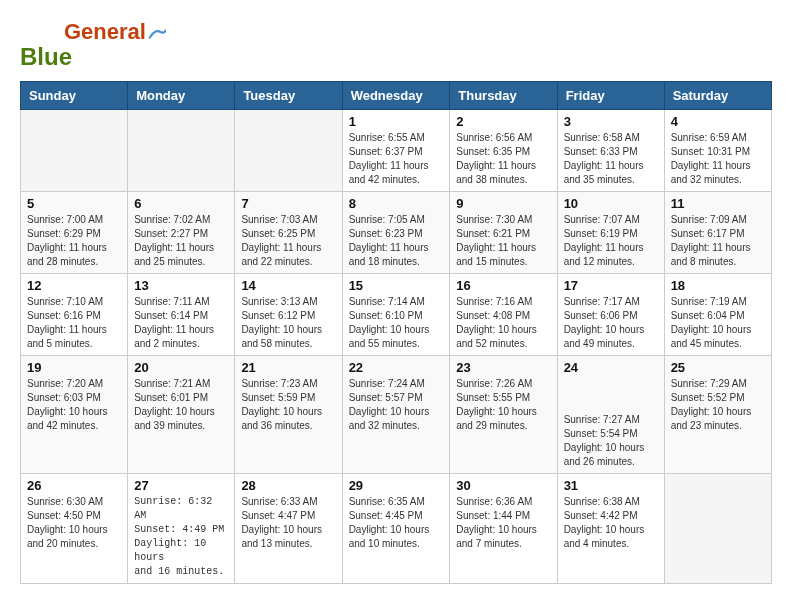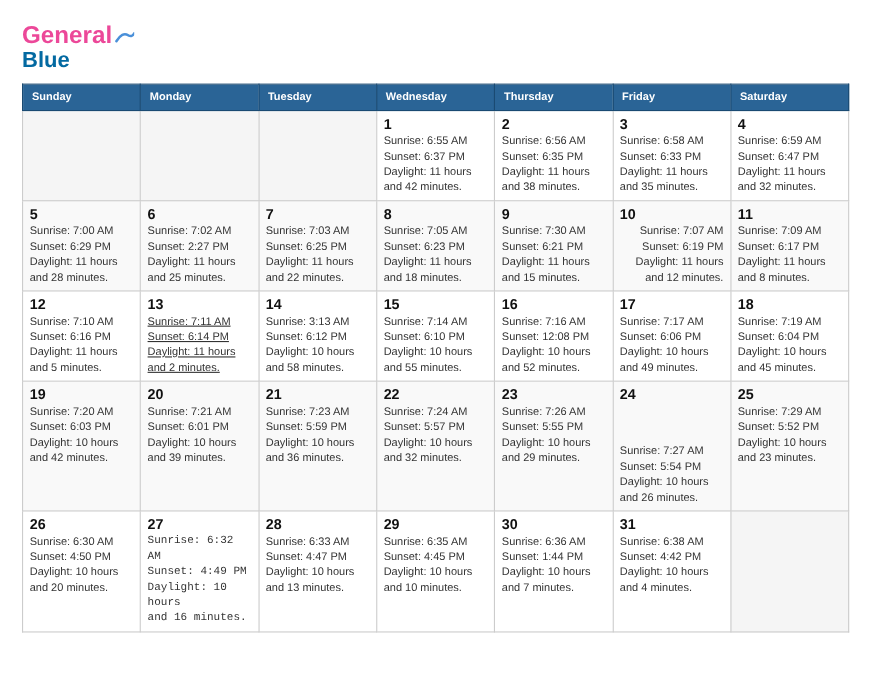--- a/index.html
+++ b/index.html
@@ -21,21 +21,22 @@
       flex-direction: column;
       align-items: flex-start;
     }
     .logo-text {
       font-size: 22px;
       font-weight: bold;
       color: #1a3a5c;
       line-height: 1.1;
     }
     .logo-text span {
-      color: #ec4899;
+      color: #c2410c;
+      margin-left: 44px;
     }
     .logo-icon {
       width: 18px;
       height: 14px;
       margin-left: 2px;
     }
     .logo-row {
       display: flex;
       align-items: center;
     }
@@ -54,21 +55,21 @@
     .calendar {
       width: 100%;
       border-collapse: collapse;
       border: 1px solid #ccc;
     }
     .calendar th {
       background-color: #2a6496;
       color: #fff;
       text-align: left;
       padding: 6px 8px;
-      font-size: 10px;
+      font-size: 13px;
       border: 1px solid #1a4a72;
     }
     .calendar td {
       vertical-align: top;
       border: 1px solid #ccc;
       padding: 4px 6px;
       width: 108px;
       min-height: 80px;
       font-size: 11px;
       color: #333;
@@ -104,21 +105,21 @@
     <div class="logo-row">
       <div style="position:relative; display:inline-block;">
         <span class="logo-text">
           <span>General</span><svg class="logo-icon" viewBox="0 0 20 14" style="display:inline-block;vertical-align:middle;margin-left:2px;">
               <path d="M2 12 Q8 2 14 6 Q18 8 20 4" stroke="#4a90d9" stroke-width="2.5" fill="none" stroke-linecap="round"></path>
             </svg>
         </span>
       </div>
     </div>
     <div>
-      <span class="logo-text" style="color:#0369a1;font-size:20px;">Blue</span>
+      <span class="logo-text" style="color:#4d7c0f;font-size:24px;">Blue</span>
     </div>
   </div>
   <div class="title-block">
     <div class="month-title"></div>
     <div class="location"></div>
   </div>
 </div>
 
 <table class="calendar">
   <thead>
@@ -154,21 +155,21 @@
         <td>
           <span class="day-num">3</span>
           <div class="day-info" style="white-space: pre-line;">Sunrise: 6:58 AM
 Sunset: 6:33 PM
 Daylight: 11 hours
 and 35 minutes.</div>
         </td>
         <td>
           <span class="day-num">4</span>
           <div class="day-info" style="white-space: pre-line;">Sunrise: 6:59 AM
-Sunset: 6:47 PM
+Sunset: 10:31 PM
 Daylight: 11 hours
 and 32 minutes.</div>
         </td>
       </tr>
       <tr>
         <td>
           <span class="day-num">5</span>
           <div class="day-info" style="white-space: pre-line;">Sunrise: 7:00 AM
 Sunset: 6:29 PM
 Daylight: 11 hours
@@ -197,21 +198,21 @@
         </td>
         <td>
           <span class="day-num">9</span>
           <div class="day-info" style="white-space: pre-line;">Sunrise: 7:30 AM
 Sunset: 6:21 PM
 Daylight: 11 hours
 and 15 minutes.</div>
         </td>
         <td>
           <span class="day-num">10</span>
-          <div class="day-info" style="white-space: pre-line; text-align: right;">Sunrise: 7:07 AM
+          <div class="day-info" style="white-space: pre-line;">Sunrise: 7:07 AM
 Sunset: 6:19 PM
 Daylight: 11 hours
 and 12 minutes.</div>
         </td>
         <td>
           <span class="day-num">11</span>
           <div class="day-info" style="white-space: pre-line;">Sunrise: 7:09 AM
 Sunset: 6:17 PM
 Daylight: 11 hours
 and 8 minutes.</div>
@@ -220,21 +221,21 @@
       <tr>
         <td>
           <span class="day-num">12</span>
           <div class="day-info" style="white-space: pre-line;">Sunrise: 7:10 AM
 Sunset: 6:16 PM
 Daylight: 11 hours
 and 5 minutes.</div>
         </td>
         <td>
           <span class="day-num">13</span>
-          <div class="day-info" style="white-space: pre-line; text-decoration: underline;">Sunrise: 7:11 AM
+          <div class="day-info" style="white-space: pre-line;">Sunrise: 7:11 AM
 Sunset: 6:14 PM
 Daylight: 11 hours
 and 2 minutes.</div>
         </td>
         <td>
           <span class="day-num">14</span>
           <div class="day-info" style="white-space: pre-line;">Sunrise: 3:13 AM
 Sunset: 6:12 PM
 Daylight: 10 hours
 and 58 minutes.</div>
@@ -242,21 +243,21 @@
         <td>
           <span class="day-num">15</span>
           <div class="day-info" style="white-space: pre-line;">Sunrise: 7:14 AM
 Sunset: 6:10 PM
 Daylight: 10 hours
 and 55 minutes.</div>
         </td>
         <td>
           <span class="day-num">16</span>
           <div class="day-info" style="white-space: pre-line;">Sunrise: 7:16 AM
-Sunset: 12:08 PM
+Sunset: 4:08 PM
 Daylight: 10 hours
 and 52 minutes.</div>
         </td>
         <td>
           <span class="day-num">17</span>
           <div class="day-info" style="white-space: pre-line;">Sunrise: 7:17 AM
 Sunset: 6:06 PM
 Daylight: 10 hours
 and 49 minutes.</div>
         </td>

